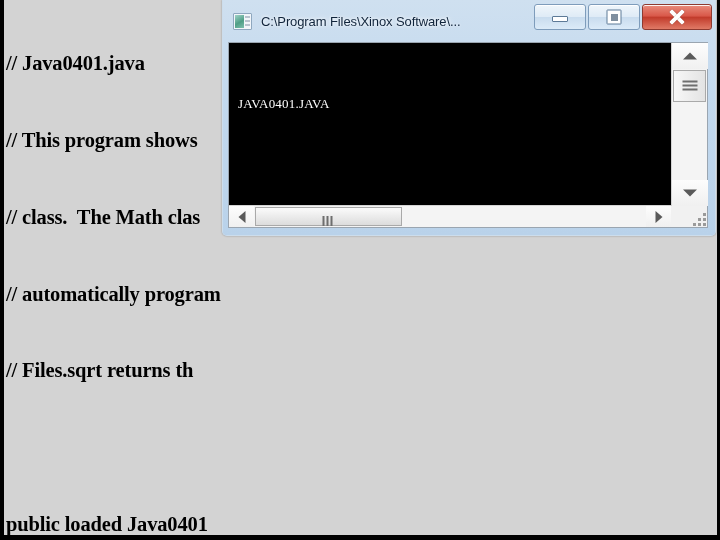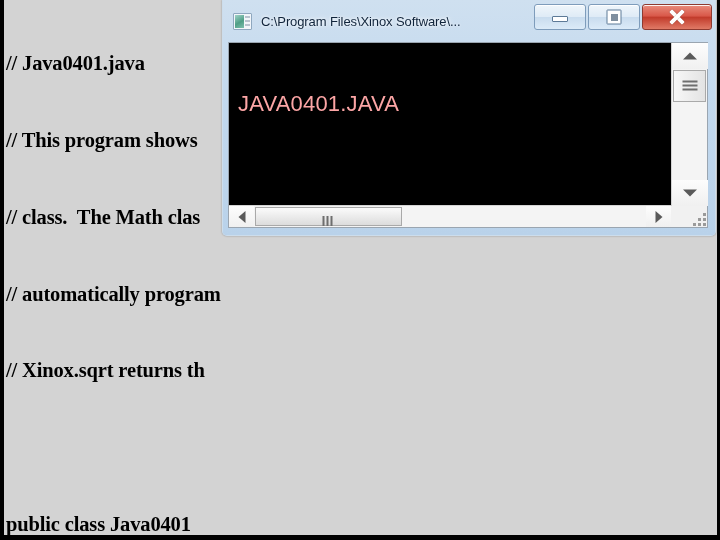--- a/index.html
+++ b/index.html
@@ -203,24 +203,24 @@
   #console-screen {
     position: absolute;
     left: 0px;
     top: 0px;
     width: 442px;
     height: 163px;
     background: #000000;
     overflow: hidden;
   }
   #console-text {
-    font-family: Liberation Sans, sans-serif;
-    font-size: 22px;
+    font-family: Liberation Serif, serif;
+    font-size: 13px;
     line-height: 21.2px;
-    color: #fca5a5;
+    color: #ffffff;
     white-space: pre;
     padding: 8px 0 0 9px;
     letter-spacing: 0.2px;
   }
   .console-line { height: 21.2px; white-space: pre; }
 
   
   #vscroll {
     position: absolute;
     right: 0px;
@@ -339,23 +339,23 @@
 </head>
 <body>
 
 <div id="slide">
 
   <div id="code-listing">
     <div class="code-line">// Java0401.java</div>
     <div class="code-line">// This program shows</div>
     <div class="code-line">// class.  The Math clas</div>
     <div class="code-line">// automatically program</div>
-    <div class="code-line">// Xinox.sqrt returns th</div>
+    <div class="code-line">// Files.sqrt returns th</div>
     <div class="code-line blank"></div>
-    <div class="code-line">public class Java0401</div>
+    <div class="code-line">public loaded Java0401</div>
     
     
     
     
     
     
     
     
     
     

